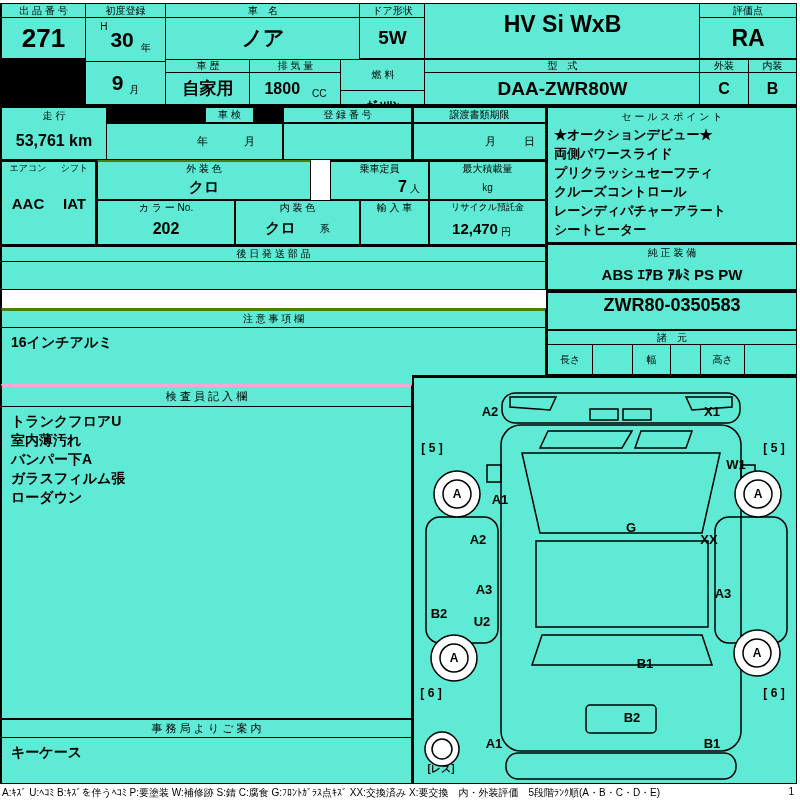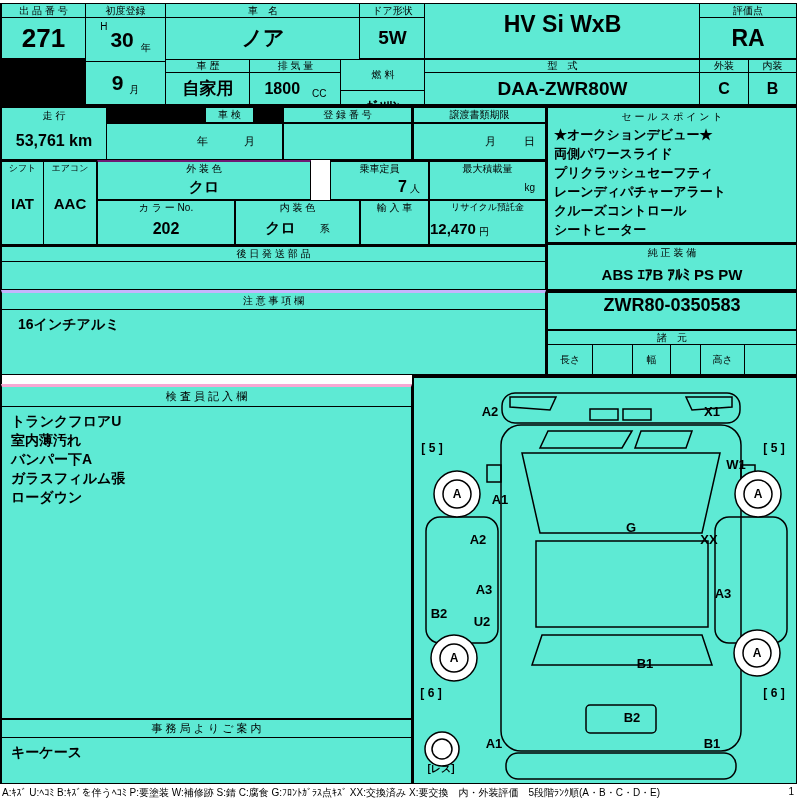--- a/index.html
+++ b/index.html
@@ -124,53 +124,53 @@
   <span>月</span>
   <span>日</span>
 </div>
 
 <div class="cell" style="left:546px;top:105px;width:251px;height:138px;border-top:3px solid #000;border-left:2px solid #000">
   <div class="hdr" style="height:17px">セ ー ル ス ポ イ ン ト</div>
   <div class="list" style="padding-top:0">
     <div class="item">★オークションデビュー★</div>
     <div class="item">両側パワースライド</div>
     <div class="item">プリクラッシュセーフティ</div>
+    <div class="item">クルーズコントロール</div>
     <div class="item">レーンディパチャーアラート</div>
-    <div class="item">クルーズコントロール</div>
     <div class="item">シートヒーター</div>
   </div>
 </div>
 
 <div class="cell" style="left:1px;top:160px;width:96px;height:85px;border-top:2px solid #000;display:flex">
+  <div style="flex:1">
+    <div class="hdr" style="height:13px;font-size:9px">エアコン</div>
+    <div class="val" style="height:57px;font-size:15px">AAC</div>
+  </div>
   <div style="width:42px;border-right:1px solid #000">
     <div class="hdr" style="height:13px;font-size:9px">シフト</div>
     <div class="val" style="height:57px;font-size:15px">IAT</div>
   </div>
-  <div style="flex:1">
-    <div class="hdr" style="height:13px;font-size:9px">エアコン</div>
-    <div class="val" style="height:57px;font-size:15px">AAC</div>
-  </div>
-</div>
-
-<div class="cell" style="left:97px;top:160px;width:214px;height:40px;border-top:2px solid #701a75">
+</div>
+
+<div class="cell" style="left:97px;top:160px;width:214px;height:40px;border-top:2px solid #4d7c0f">
   <div class="hdr" style="height:13px">外 装 色</div>
   <div class="val" style="height:24px;font-size:15px">クロ</div>
 </div>
 
 <div class="cell" style="left:330px;top:160px;width:99px;height:40px;border-top:2px solid #000">
   <div class="hdr" style="height:13px">乗車定員</div>
   <div class="val" style="height:24px;justify-content:flex-end;padding-right:8px;gap:3px">
     <span style="font-size:16px">7</span>
     <span class="unit" style="align-self:flex-end;padding-bottom:3px">人</span>
   </div>
 </div>
 
 <div class="cell" style="left:429px;top:160px;width:117px;height:40px;border-top:2px solid #000">
   <div class="hdr" style="height:13px">最大積載量</div>
-  <div class="val" style="height:24px;justify-content:flex-end;padding-right:10px">
+  <div class="val" style="height:24px;">
     <span class="unit">kg</span>
   </div>
 </div>
 
 <div class="cell" style="left:97px;top:200px;width:138px;height:45px">
   <div class="hdr" style="height:13px">カ ラ ー No.</div>
   <div class="val" style="height:29px;font-size:16px">202</div>
 </div>
 
 <div class="cell" style="left:235px;top:200px;width:125px;height:45px">
@@ -181,39 +181,39 @@
   </div>
 </div>
 
 <div class="cell" style="left:360px;top:200px;width:69px;height:45px">
   <div class="hdr" style="height:13px">輸 入 車</div>
   <div class="val" style="height:29px"></div>
 </div>
 
 <div class="cell" style="left:429px;top:200px;width:117px;height:45px">
   <div class="hdr" style="height:13px;font-size:9px">リサイクル預託金</div>
-  <div class="val" style="height:29px;justify-content:flex-start;padding-right:12px;gap:3px">
+  <div class="val" style="height:29px;justify-content:center;padding-right:12px;gap:3px">
     <span style="font-size:15px">12,470</span>
     <span class="unit" style="align-self:flex-end;padding-bottom:4px">円</span>
   </div>
 </div>
 
 <div class="cell" style="left:1px;top:245px;width:545px;height:45px;border-top:2px solid #000">
   <div class="hdr hb" style="height:15px">後 日 発 送 部 品</div>
   <div class="val" style="height:27px;font-size:13px"></div>
 </div>
 
 <div class="cell" style="left:546px;top:243px;width:251px;height:47px;border-top:2px solid #000;border-left:2px solid #000">
   <div class="hdr" style="height:15px">純 正 装 備</div>
   <div class="val" style="height:29px;font-size:15px">ABS ｴｱB ｱﾙﾐ PS PW</div>
 </div>
 
-<div class="cell" style="left:1px;top:290px;width:545px;height:85px;border-top:3px solid #c4b5fd">
+<div class="cell" style="left:1px;top:308px;width:545px;height:85px;border-top:3px solid #4d7c0f">
   <div class="hdr hb" style="height:17px">注 意 事 項 欄</div>
-  <div class="item14" style="padding:5px 16px">16インチアルミ</div>
+  <div class="item14" style="padding:5px 9px">16インチアルミ</div>
 </div>
 
 <div class="cell" style="left:546px;top:290px;width:251px;height:40px;border-top:3px solid #000;border-left:2px solid #000">
   <div class="val" style="height:24px;font-size:18px">ZWR80-0350583</div>
 </div>
 
 <div class="cell" style="left:546px;top:330px;width:251px;height:45px;border-left:2px solid #000">
   <div class="hdr hb" style="height:14px">諸　元</div>
   <div style="display:flex;height:29px">
     <div class="hdr" style="width:45px;border-right:1px solid #000">長さ</div>

